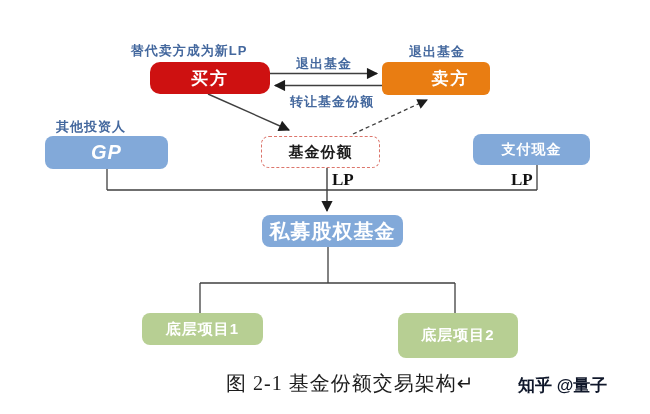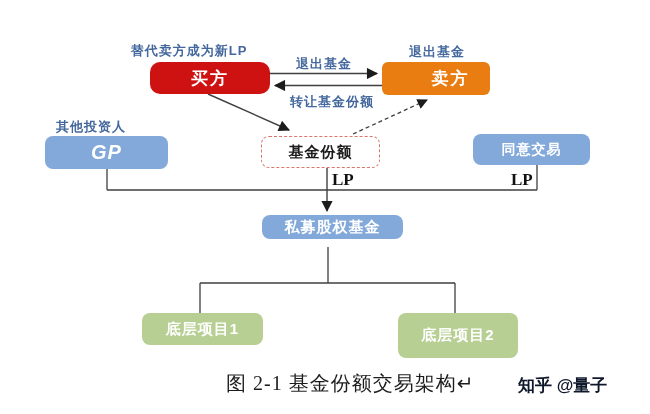--- a/index.html
+++ b/index.html
@@ -26,21 +26,21 @@
     color: #ffffff;
     font-weight: bold;
     box-sizing: border-box;
     letter-spacing: 2px;
   }
   .node-buyer   { left:150px; top:62px;  width:120px; height:32px; background:#ce1111; border-radius:10px; font-size:17px; }
   .node-seller  { left:382px; top:62px;  width:108px; height:33px; background:#e97d12; border-radius:6px; font-size:17px;padding-left:29px; }
   .node-gp      { left:45px;  top:136px; width:123px; height:33px; background:#82a9d9; border-radius:8px;  font-size:20px; letter-spacing:1px;font-style:italic; }
   .node-share   { left:261px; top:136px; width:119px; height:32px; background:#ffffff; border:1.5px dashed #dc756b; border-radius:8px; color:#1c1c1c; font-size:15px; font-weight:600; letter-spacing:1px; }
   .node-other   { left:473px; top:134px; width:117px; height:31px; background:#82a9d9; border-radius:8px;  font-size:14px; letter-spacing:1px; }
-  .node-pefund  { left:262px; top:215px; width:141px; height:24px; background:#82a9d9; border-radius:8px;  font-size:15px; letter-spacing:1px; }
+  .node-pefund  { left:262px; top:215px; width:141px; height:32px; background:#82a9d9; border-radius:8px;  font-size:20px; letter-spacing:1px; }
   .node-proj1   { left:142px; top:313px; width:121px; height:32px; background:#b7cf93; border-radius:8px;  font-size:15px; letter-spacing:1px; }
   .node-proj2   { left:398px; top:313px; width:120px; height:45px; background:#b7cf93; border-radius:8px;  font-size:15px; letter-spacing:1px; }
   .edge-label {
     position: absolute;
     z-index: 2;
     color: #44689e;
     font-weight: bold;
     font-size: 13px;
     white-space: nowrap;
     transform: translateX(-50%);
@@ -112,21 +112,21 @@
     <line x1="328" y1="247" x2="328" y2="283" stroke="#3f3f3f" stroke-width="1.3"></line>
     <line x1="200" y1="283" x2="455" y2="283" stroke="#3f3f3f" stroke-width="1.3"></line>
     <line x1="200" y1="283" x2="200" y2="313" stroke="#3f3f3f" stroke-width="1.3"></line>
     <line x1="455" y1="283" x2="455" y2="313" stroke="#3f3f3f" stroke-width="1.3"></line>
   </svg>
 
   <div class="node node-buyer" style="background-color: rgb(206, 17, 17);">买方</div>
   <div class="node node-seller" style="background-color: rgb(233, 125, 18);">卖方</div>
   <div class="node node-gp" style="background-color: rgb(130, 169, 217);">GP</div>
   <div class="node node-share" style="border-color: rgb(220, 117, 107);">基金份额</div>
-  <div class="node node-other" style="background-color: rgb(130, 169, 217);">同意交易</div>
+  <div class="node node-other" style="background-color: rgb(130, 169, 217);">支付现金</div>
   <div class="node node-pefund" style="background-color: rgb(130, 169, 217);">私募股权基金</div>
   <div class="node node-proj1" style="background-color: rgb(183, 207, 147);">底层项目1</div>
   <div class="node node-proj2" style="background-color: rgb(183, 207, 147);">底层项目2</div>
 
   <div class="edge-label lbl-newlp">替代卖方成为新LP</div>
   <div class="edge-label lbl-paycash">退出基金</div>
   <div class="edge-label lbl-transfer">转让基金份额</div>
   <div class="edge-label lbl-exit">退出基金</div>
   <div class="edge-label lbl-agree">其他投资人</div>
 

